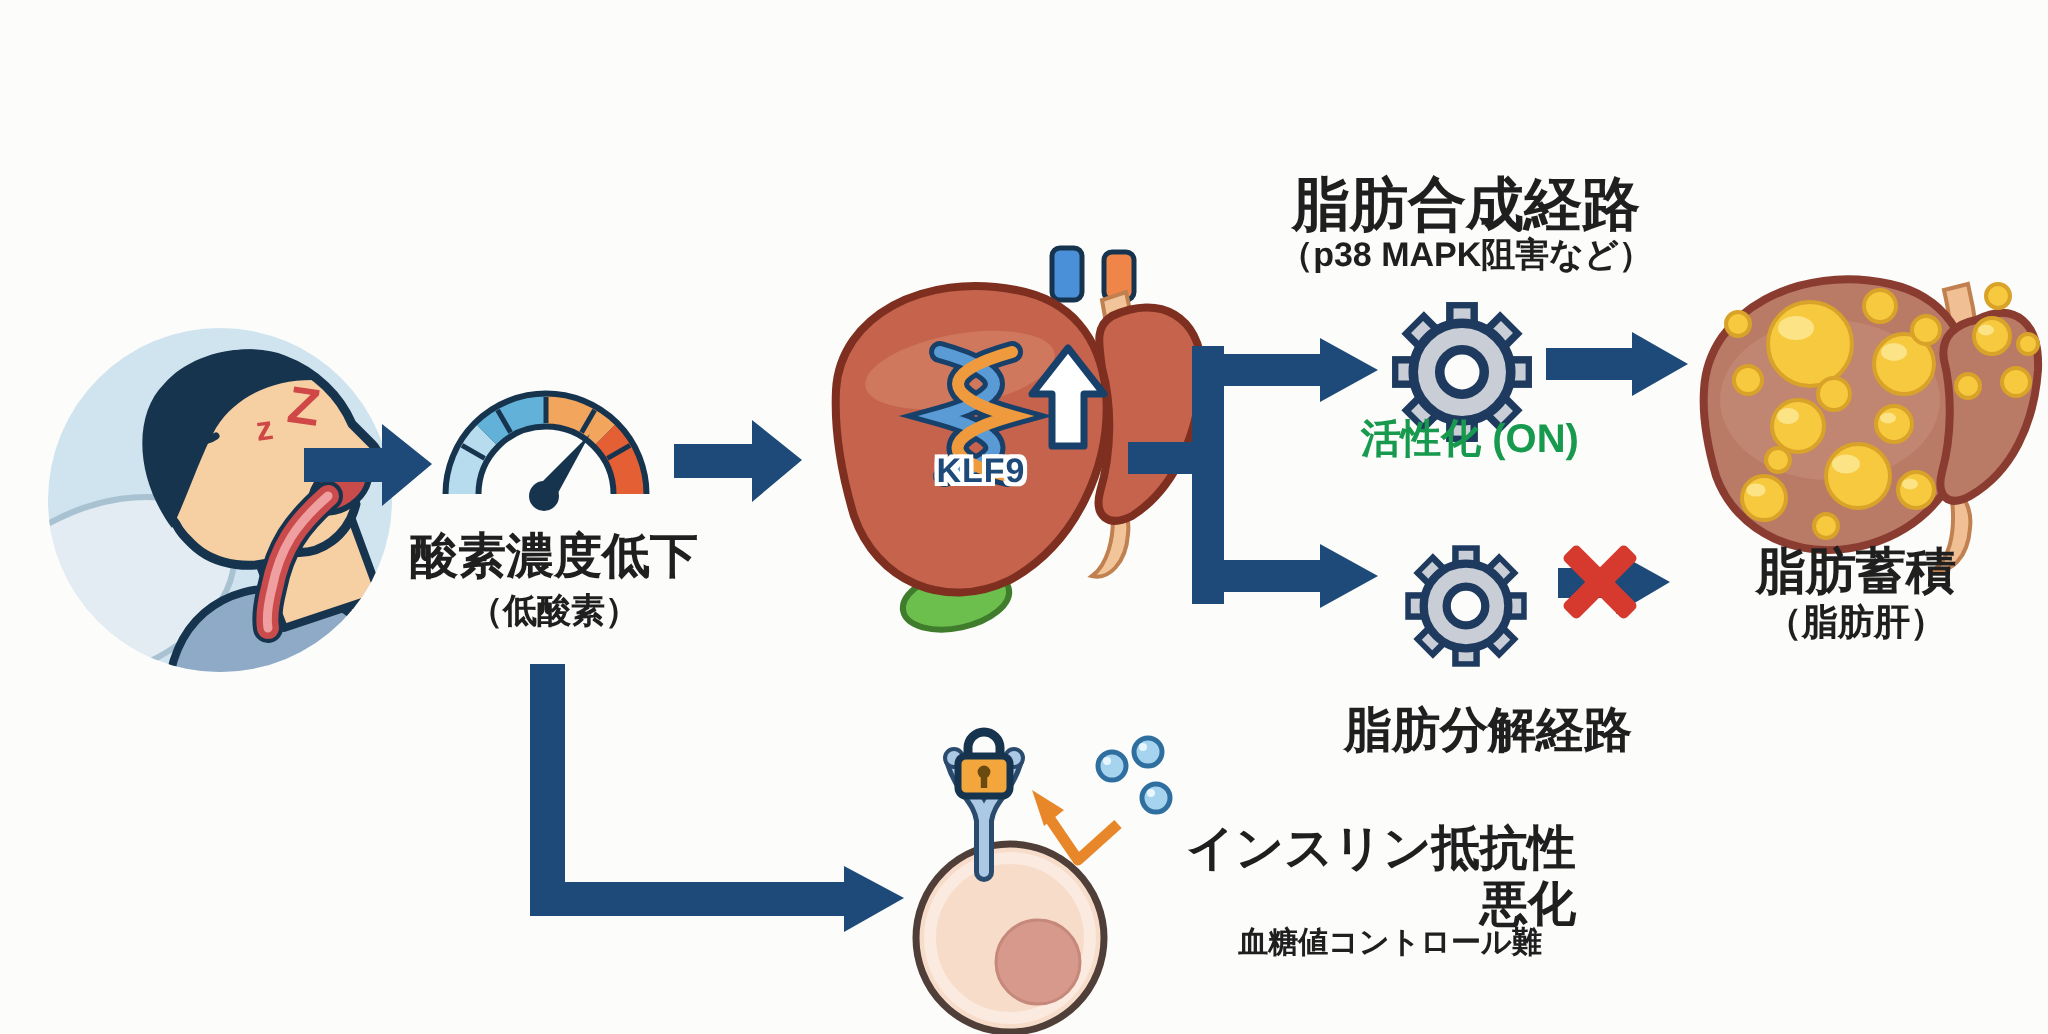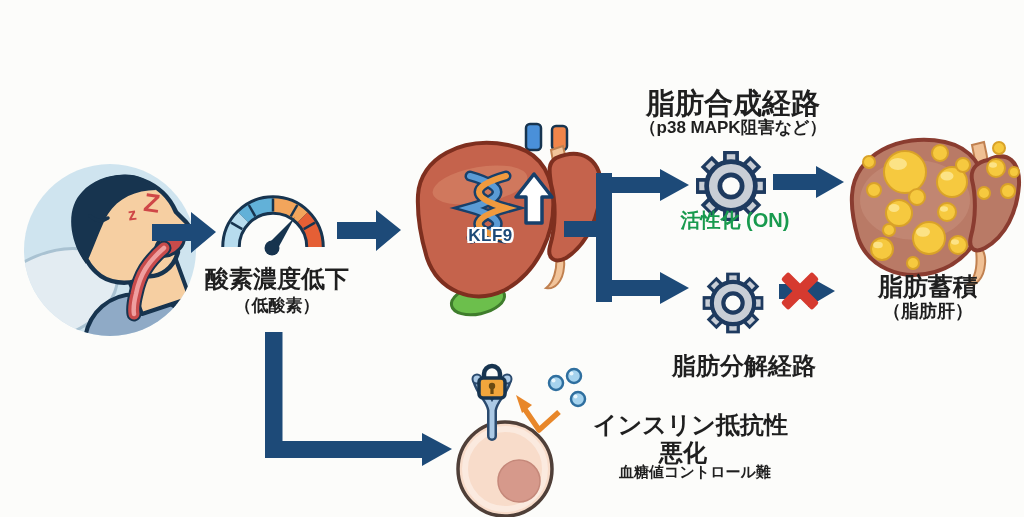--- a/index.html
+++ b/index.html
@@ -236,16 +236,16 @@
   <div class="lbl" style="left:608px;top:118px;width:250px;font-size:17px;">（p38 MAPK阻害など）</div>
 
   <div class="lbl green" style="left:650px;top:209px;width:170px;font-size:20px;">活性化 (ON)</div>
 
   <div class="lbl" style="left:644px;top:333px;width:200px;font-size:24px;margin-top:20px;">脂肪分解経路</div>
 
   <div class="lbl" style="left:853px;top:272px;width:150px;font-size:25px;">脂肪蓄積</div>
   <div class="lbl" style="left:853px;top:301px;width:150px;font-size:18px;">（脂肪肝）</div>
 
   <div class="lbl" style="left:578px;top:412px;width:225px;font-size:24px;">インスリン抵抗性</div>
-  <div class="lbl" style="left:578px;top:440px;width:210px;font-size:24px;">悪化</div>
+  <div class="lbl" style="left:578px;top:440px;width:210px;font-size:24px;text-align:right;">悪化</div>
   <div class="lbl" style="left:575px;top:464px;width:240px;font-size:15px;">血糖値コントロール難</div>
 
 </div>
 
 </body></html>

